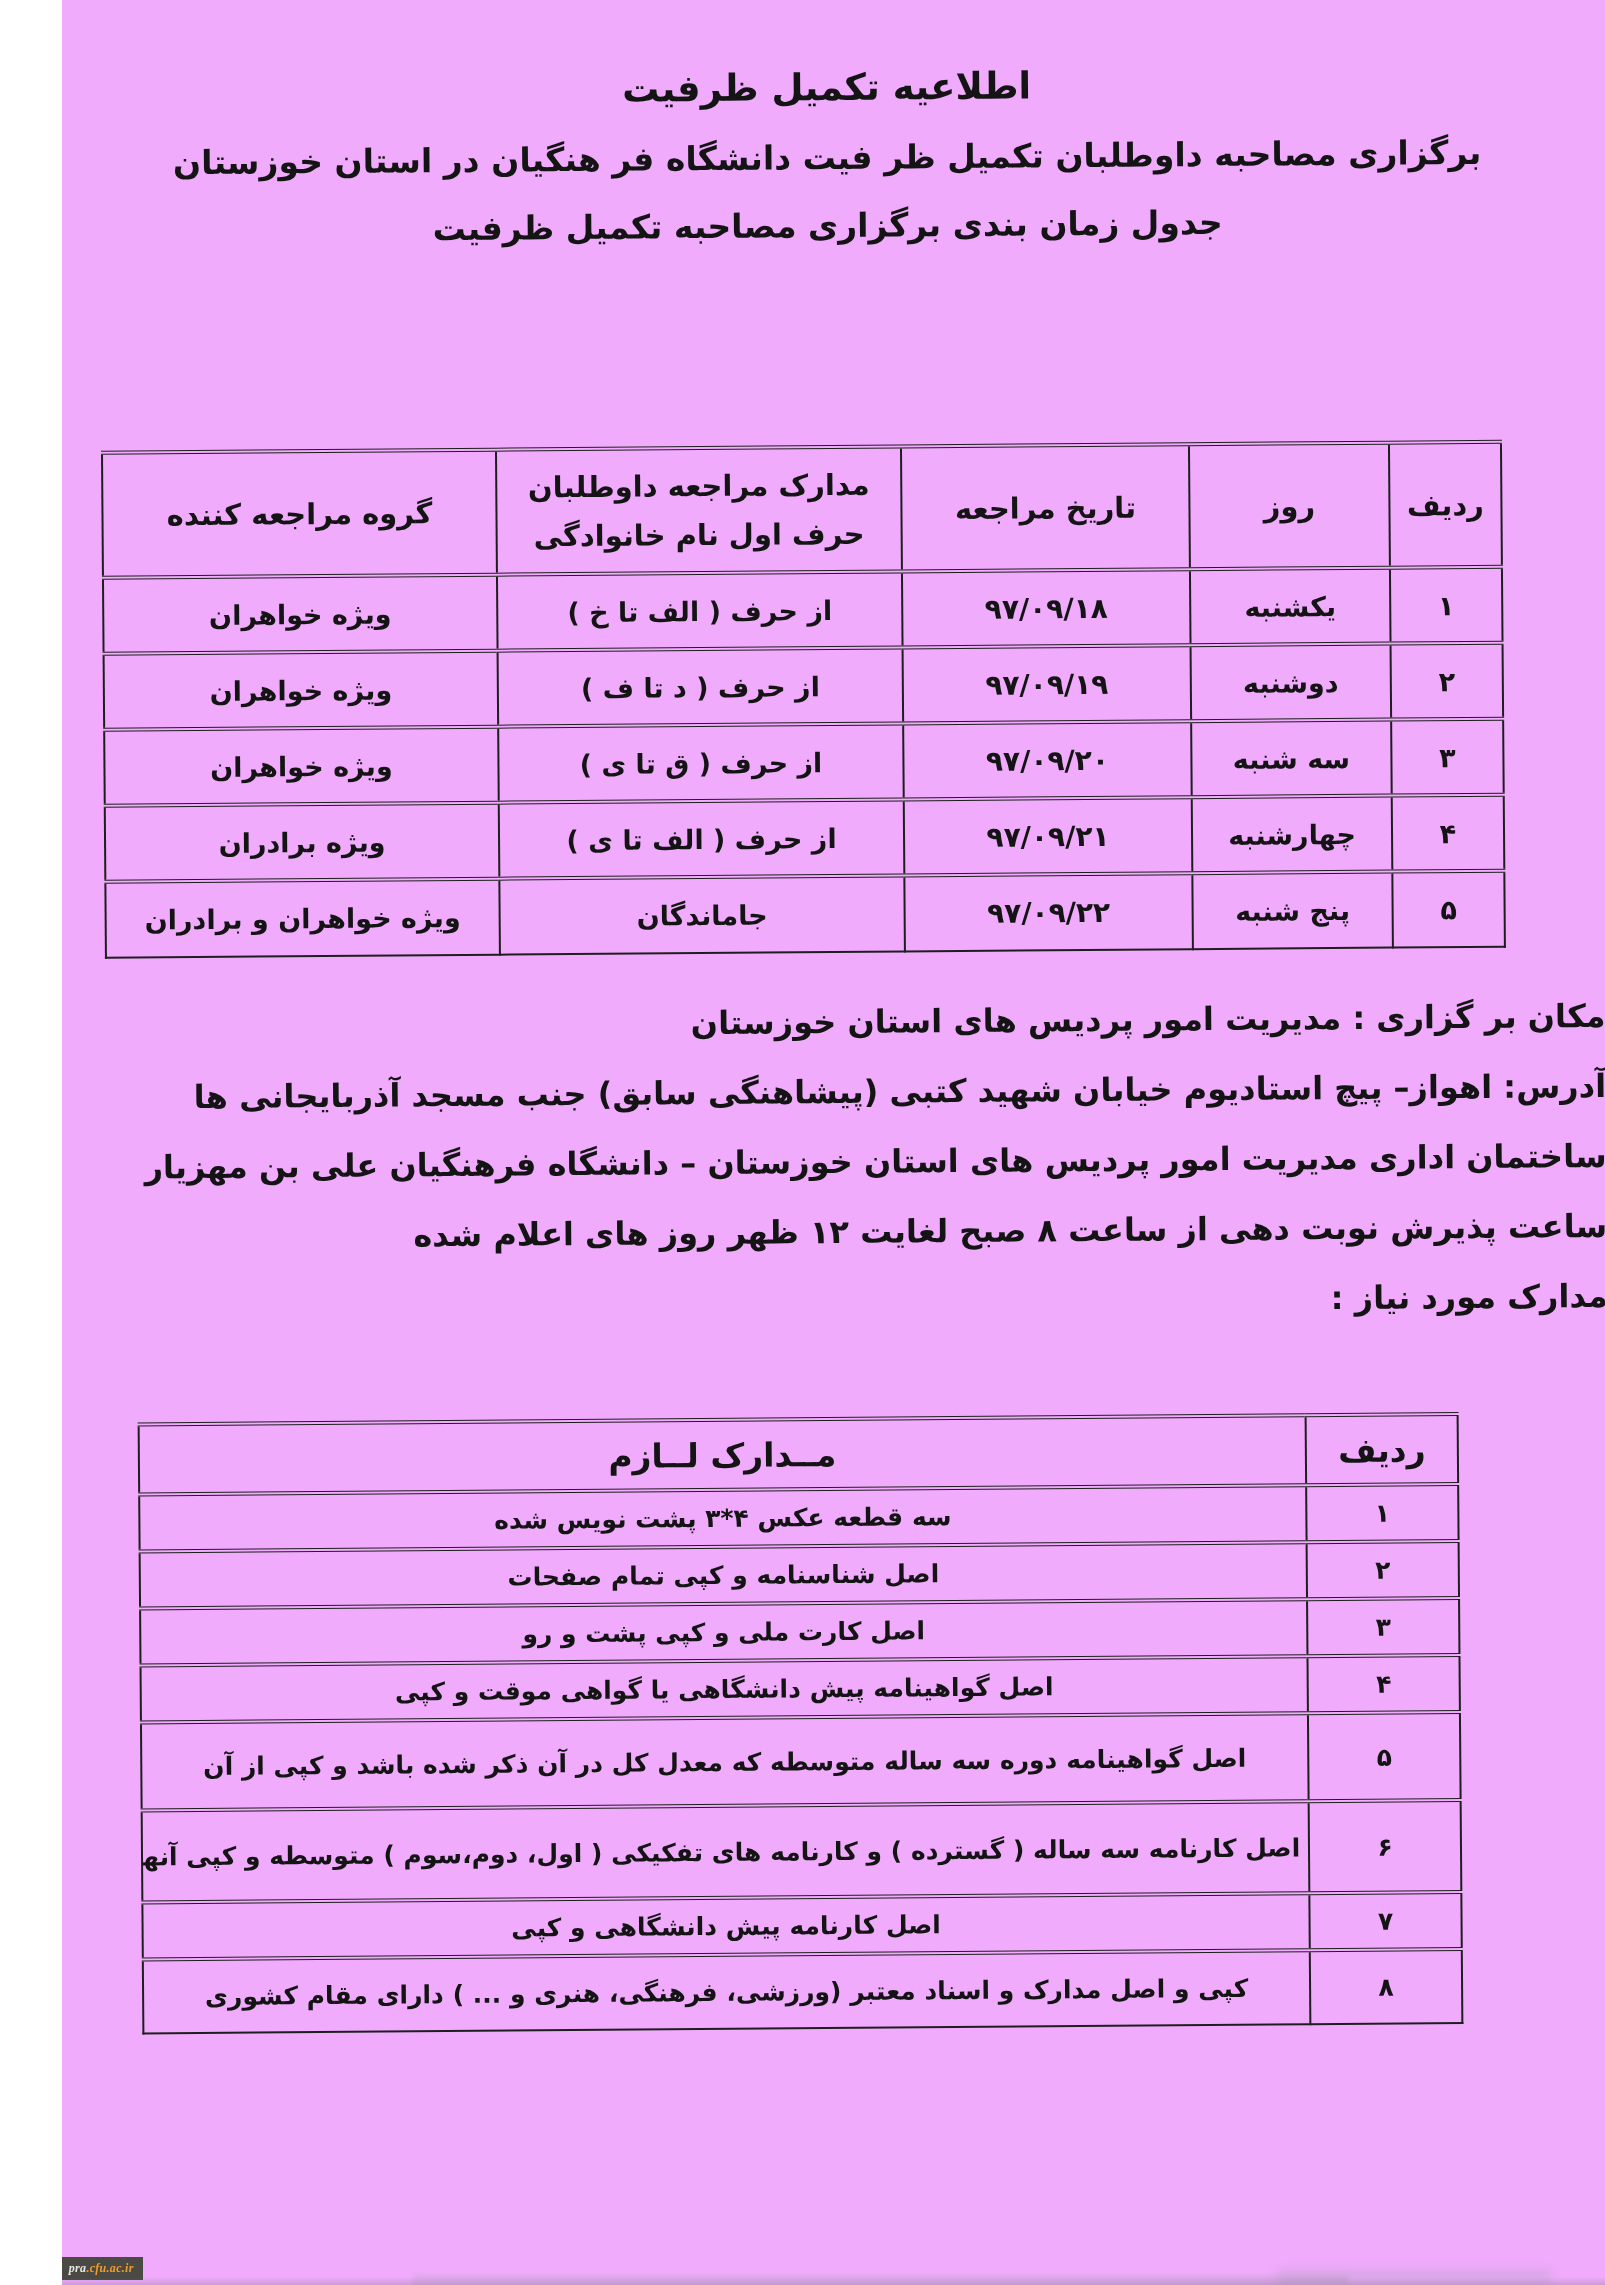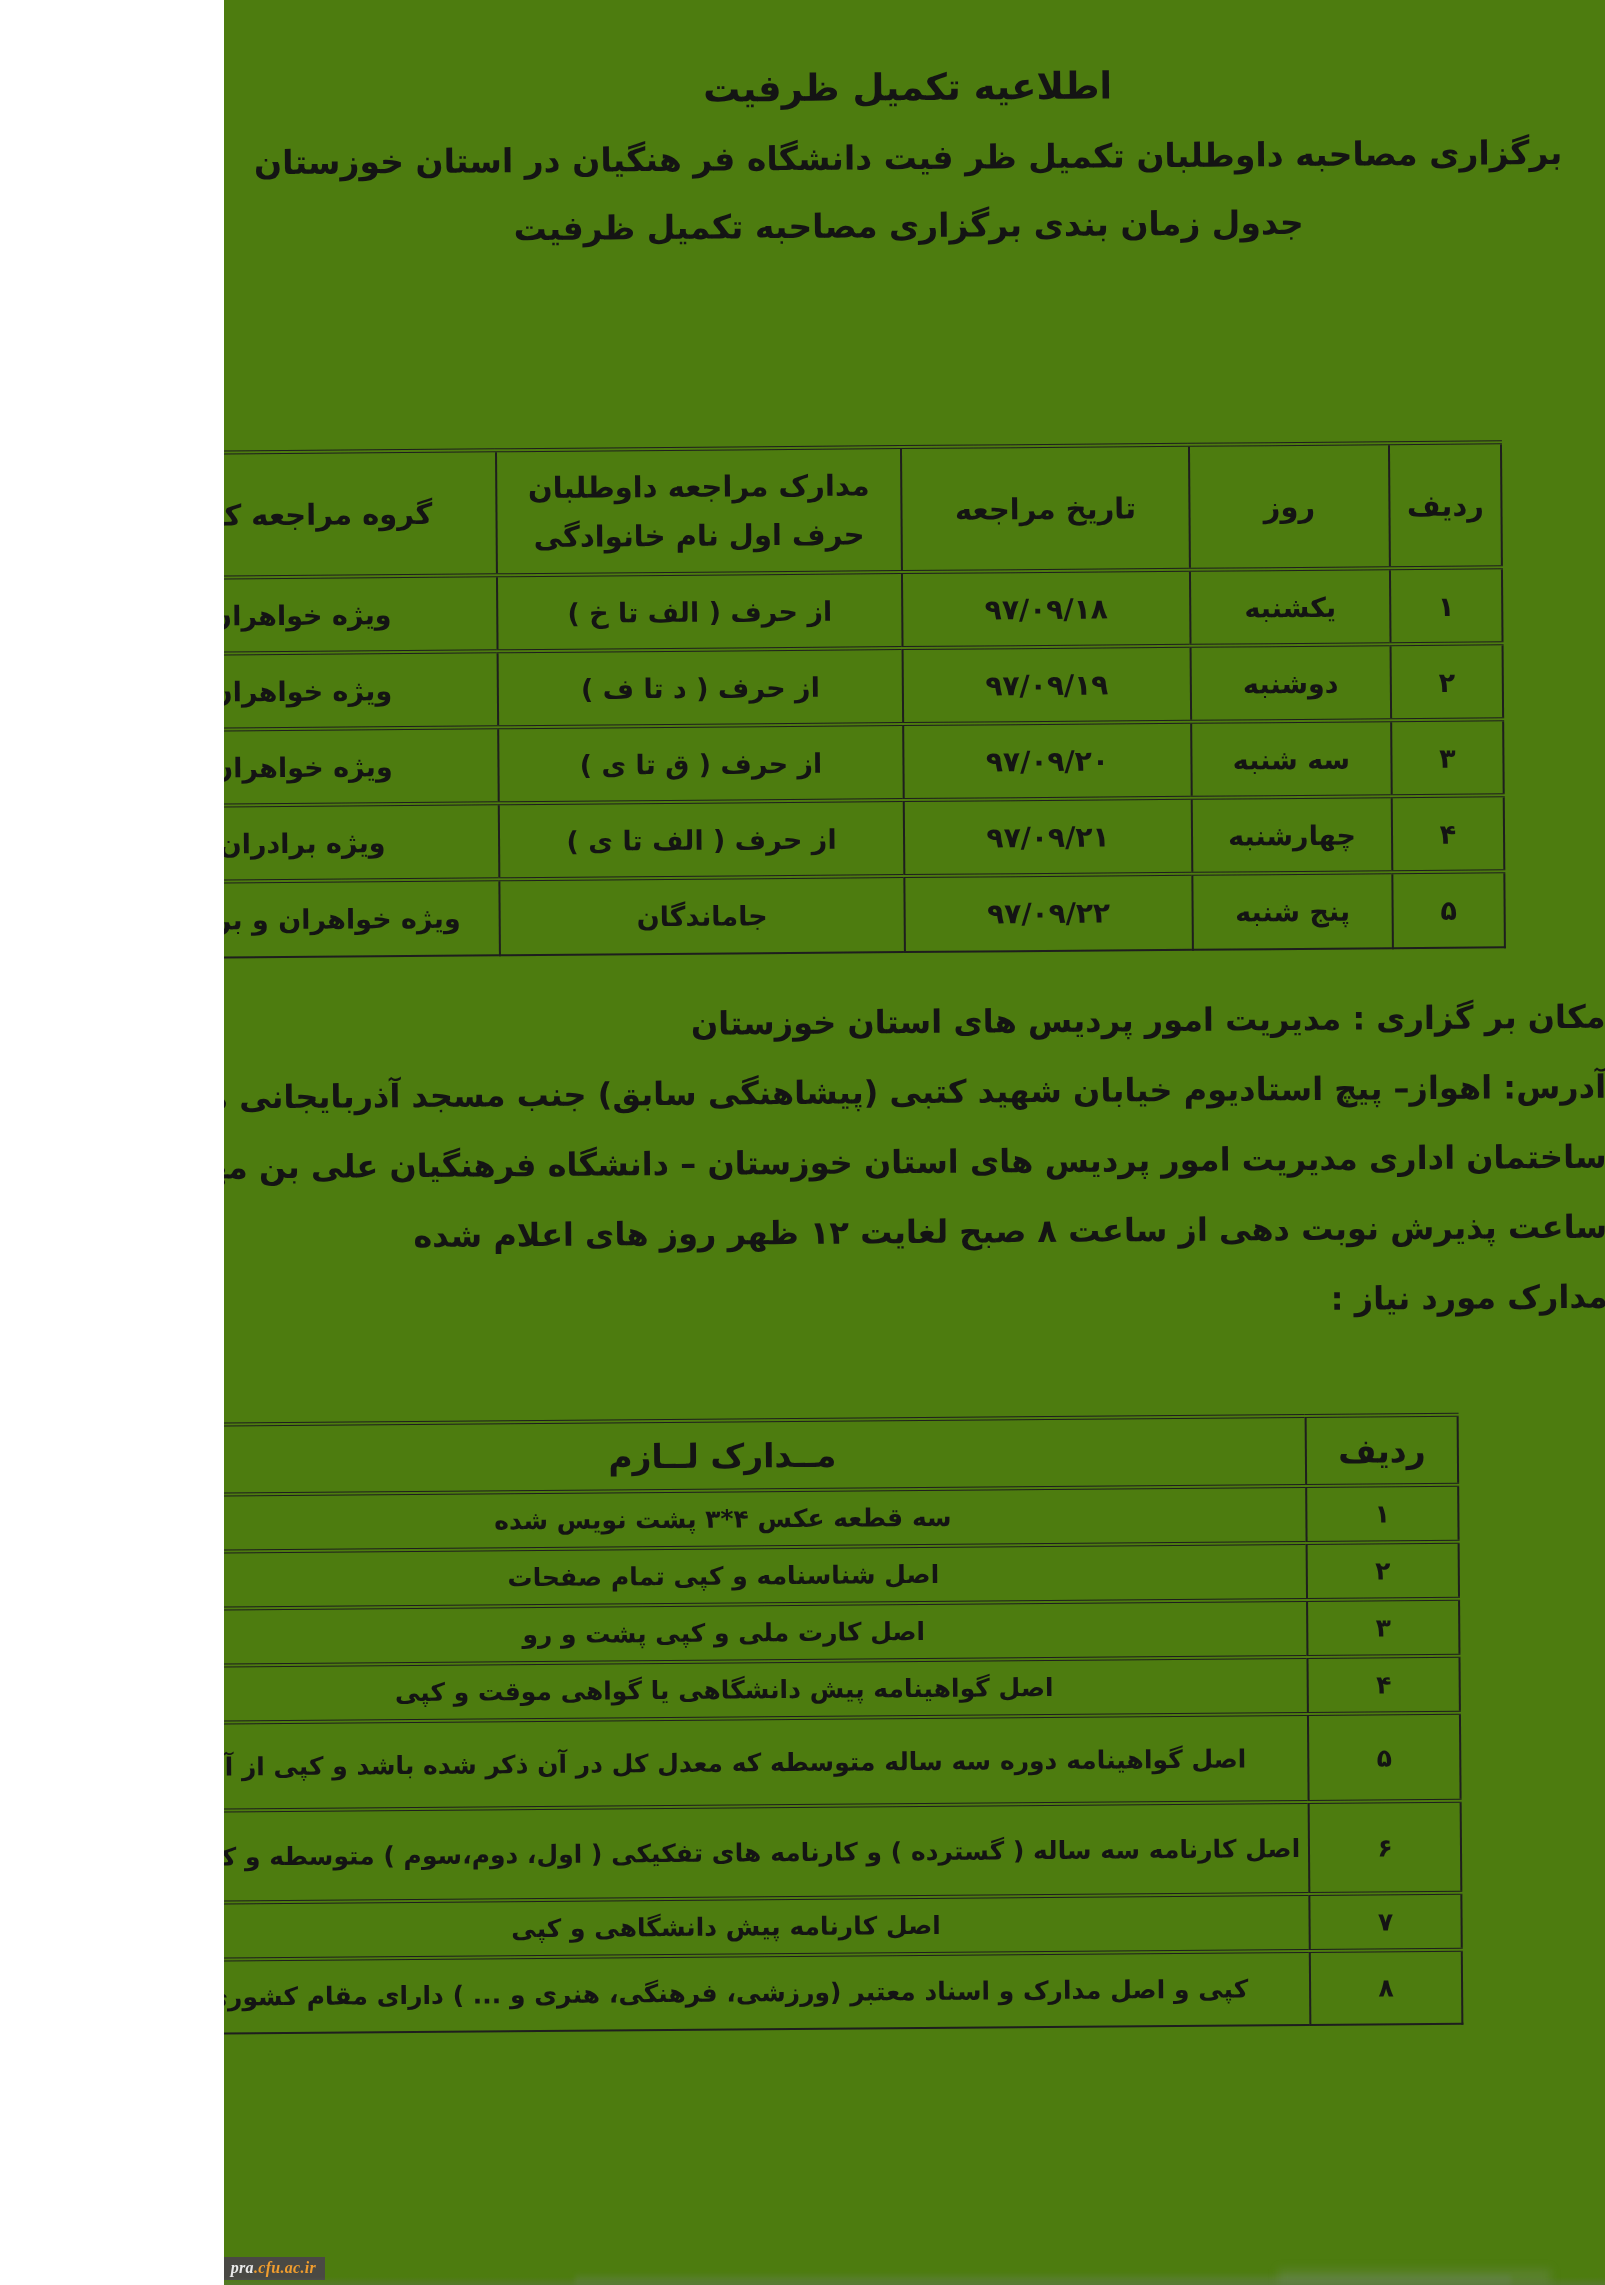--- a/index.html
+++ b/index.html
@@ -1,21 +1,21 @@
 <!DOCTYPE html>
 <html lang="fa" dir="rtl"><head>
 <meta charset="utf-8">
 <style>
   * { box-sizing: border-box; }
   html, body { margin: 0; padding: 0; background: #ffffff; }
   .page {
     position: relative;
-    width: 1381px;
+    width: 1543px;
     height: 2286px;
-    background: #4d7c0f;
+    background: #f0abfc;
     overflow: hidden;
     font-family: "DejaVu Sans", sans-serif;
     color: #141414;
     direction: rtl;
   }
   
   .content {
     position: absolute;
     inset: 0;
     transform: rotate(-0.45deg);
@@ -105,21 +105,21 @@
   .badge {
     position: absolute;
     left: 0;
     bottom: 5.9px;
     background: #4a4944;
     padding: 2.9px 8.8px 3.9px 6.8px;
     direction: ltr;
     font-family: "Liberation Serif", serif;
     font-style: italic;
     font-weight: bold;
-    font-size: 16px;
+    font-size: 12px;
     letter-spacing: 0.3px;
     line-height: 16.6px;
   }
   .badge .pre { color: #e9e9e9; }
   .badge .suf { color: #f09d2e; }
 
   
   .scan-bottom {
     position: absolute; left: 0; right: 0; bottom: 0; height: 8.8px;
     background: linear-gradient(to top, rgba(110,115,122,0.30), rgba(110,115,122,0));

